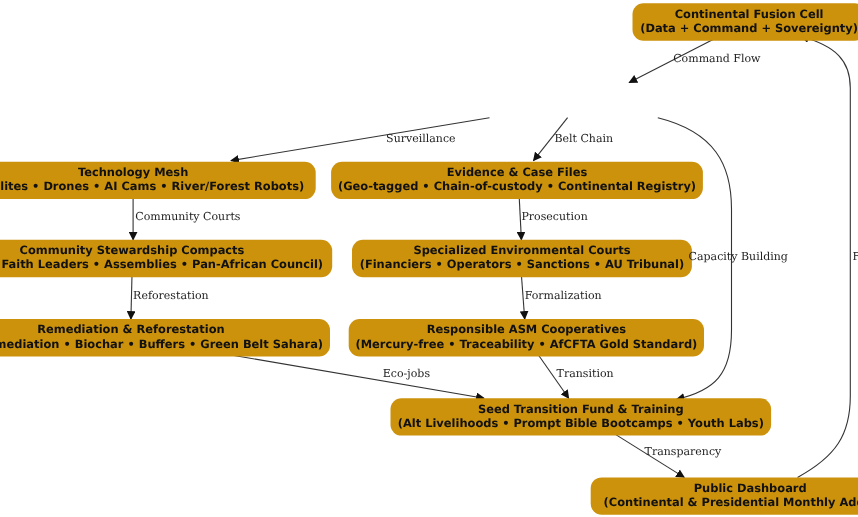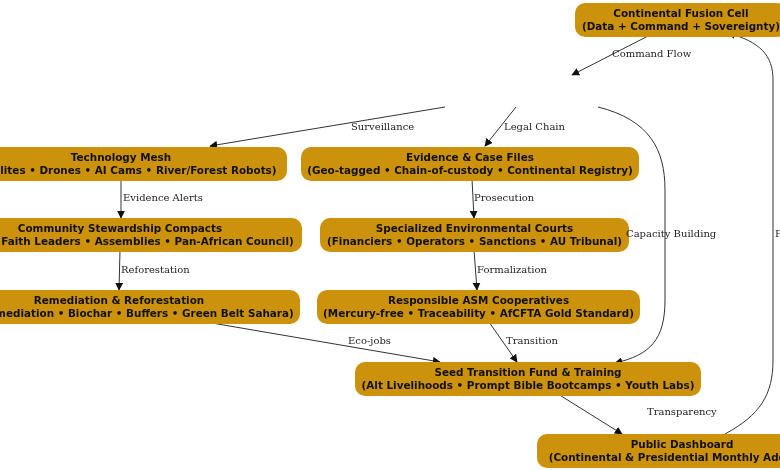--- a/index.html
+++ b/index.html
@@ -67,23 +67,23 @@
     <span>Seed Transition Fund &amp; Training</span>
     <span>(Alt Livelihoods • Prompt Bible Bootcamps • Youth Labs)</span>
   </div>
   <div class="node" style="left: 537px; top: 434px; width: 290px; background: rgb(204, 146, 12);">
     <span>Public Dashboard</span>
     <span>(Continental &amp; Presidential Monthly Address)</span>
   </div>
 
   <div class="elabel" style="left:612px;top:48px;">Command Flow</div>
   <div class="elabel" style="left:351px;top:121px;">Surveillance</div>
-  <div class="elabel" style="left:504px;top:121px;">Legal Chain</div>
+  <div class="elabel" style="left:504px;top:121px;">Belt Chain</div>
   <div class="elabel" style="left:626px;top:228px;">Capacity Building</div>
-  <div class="elabel" style="left:123px;top:192px;">Evidence Alerts</div>
+  <div class="elabel" style="left:123px;top:192px;">Community Courts</div>
   <div class="elabel" style="left:474px;top:192px;">Prosecution</div>
   <div class="elabel" style="left:121px;top:264px;">Reforestation</div>
   <div class="elabel" style="left:477px;top:264px;">Formalization</div>
   <div class="elabel" style="left:348px;top:335px;">Eco-jobs</div>
   <div class="elabel" style="left:506px;top:335px;">Transition</div>
-  <div class="elabel" style="left:647px;top:406px;">Transparency</div>
+  <div class="elabel" style="left:586px;top:406px;">Transparency</div>
   <div class="elabel" style="left:775px;top:228px;">Feedback</div>
 </div>
 
 </body></html>

